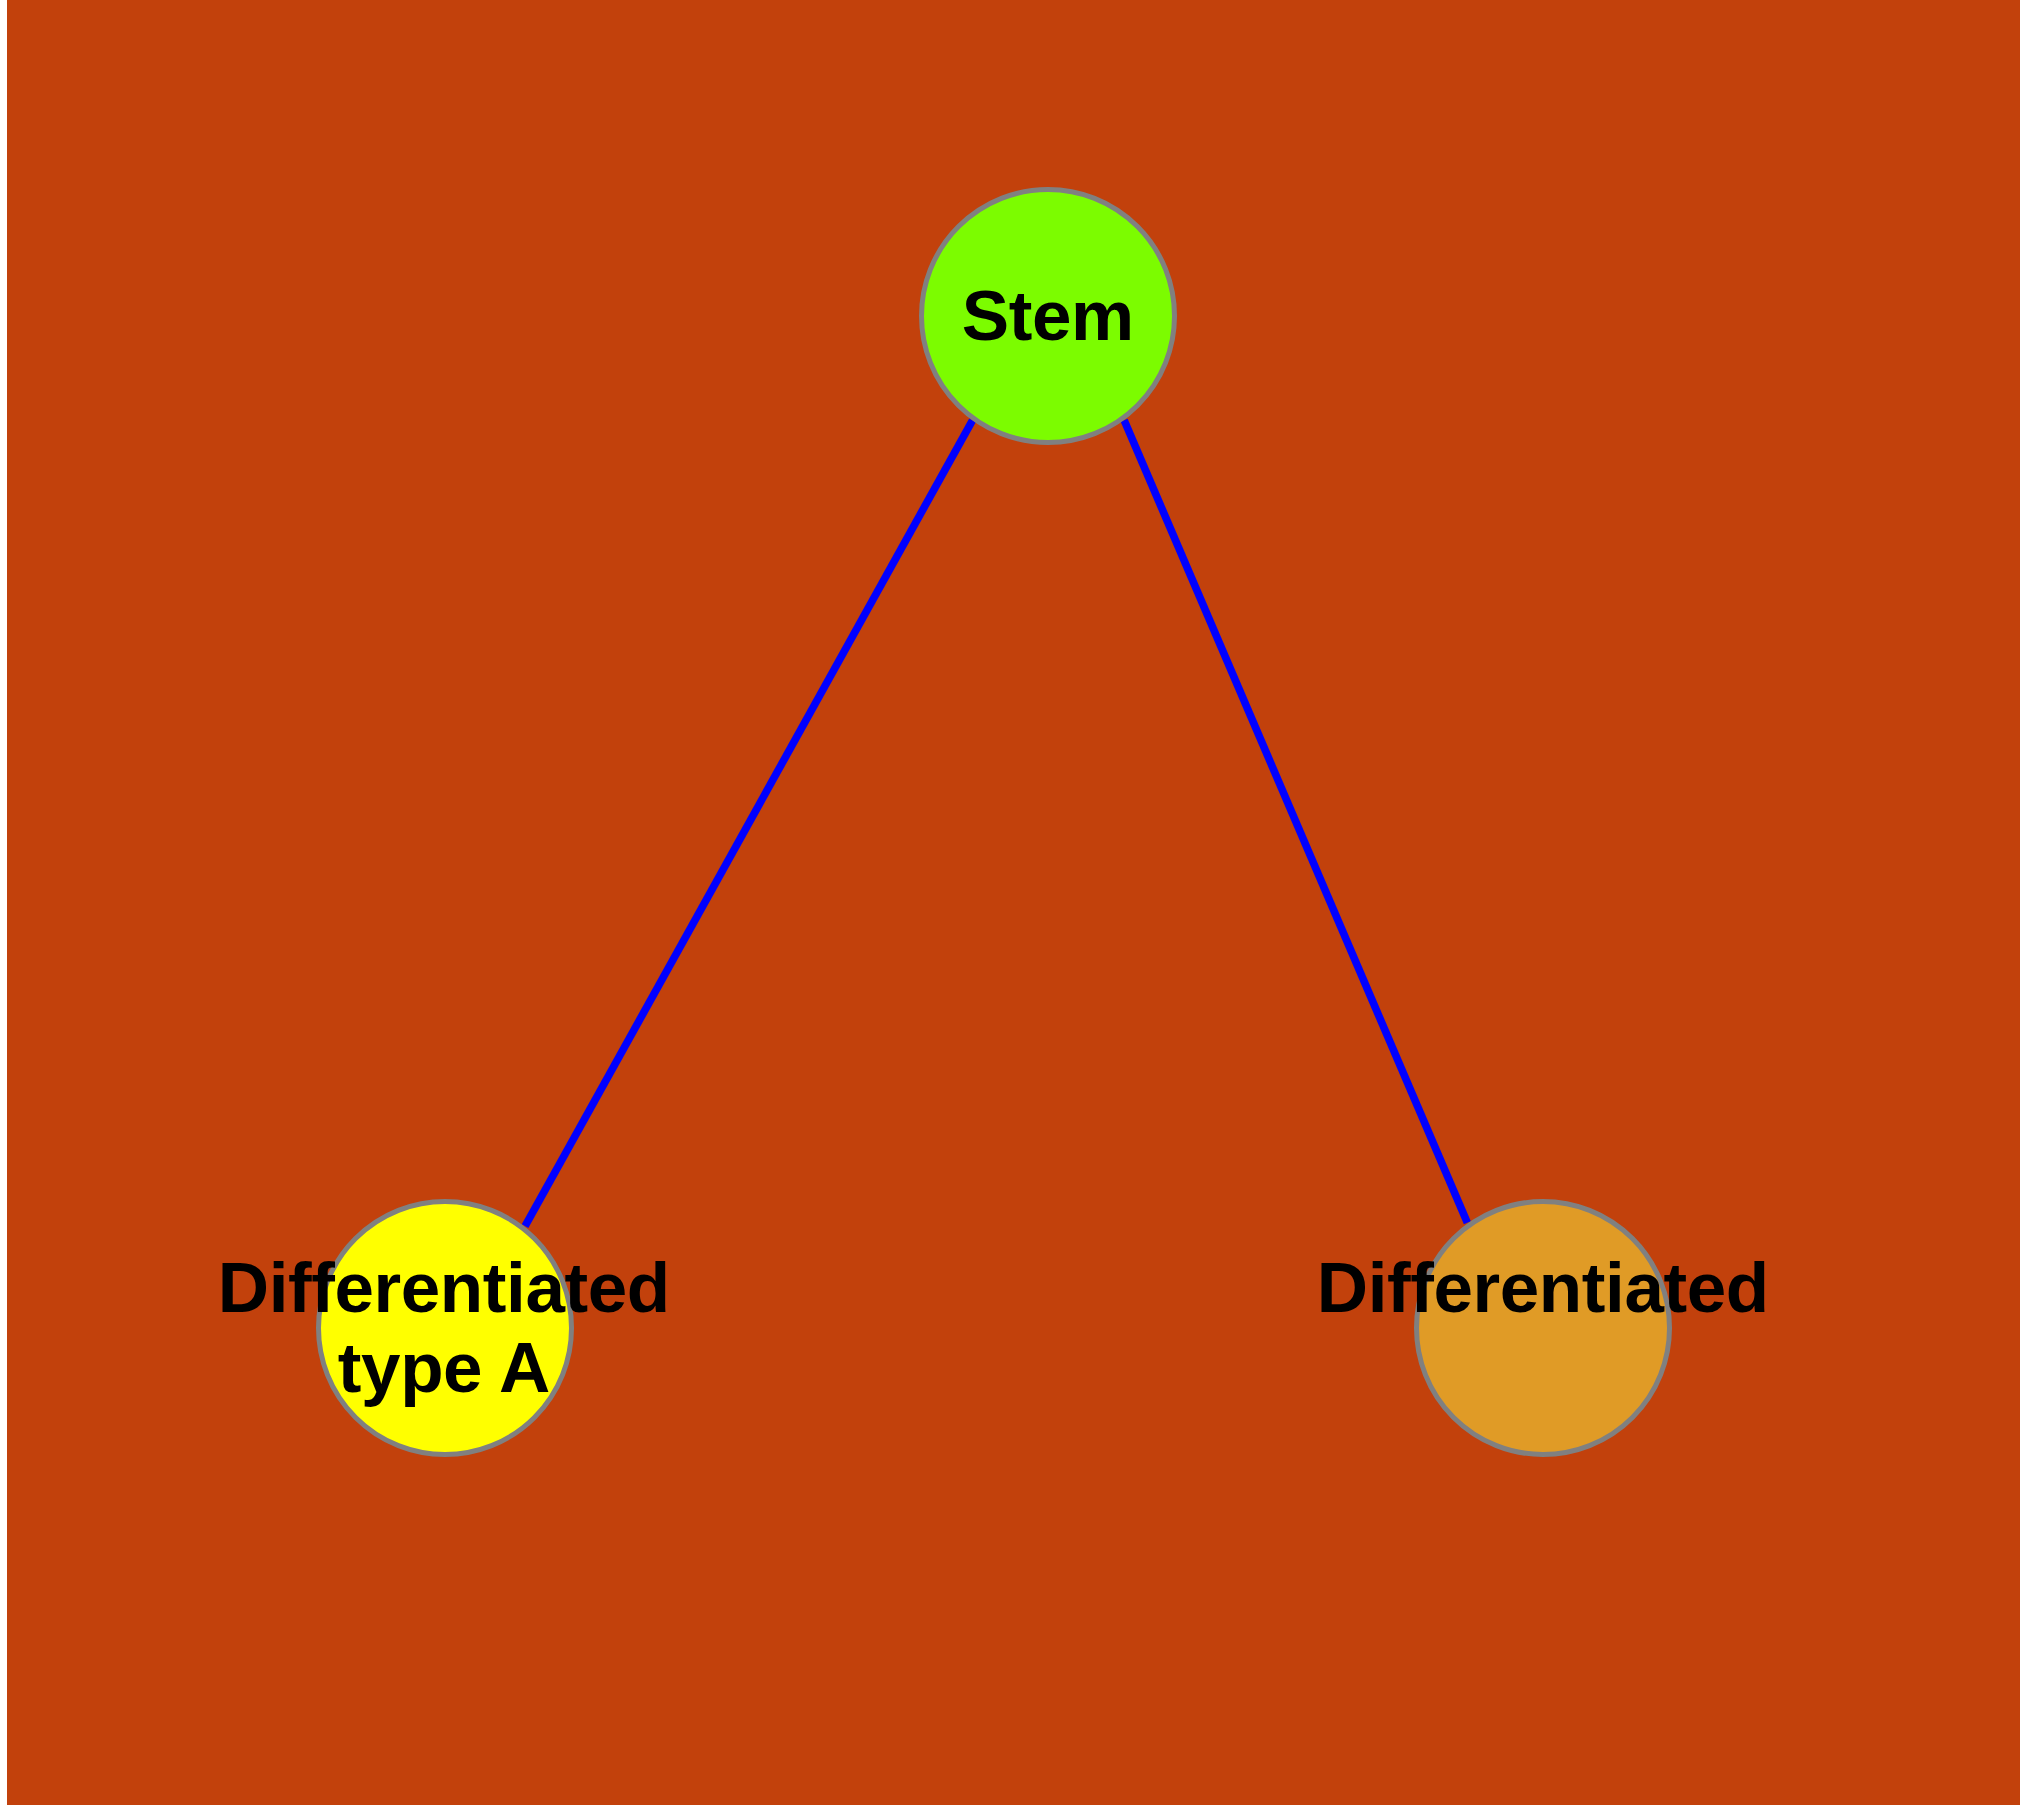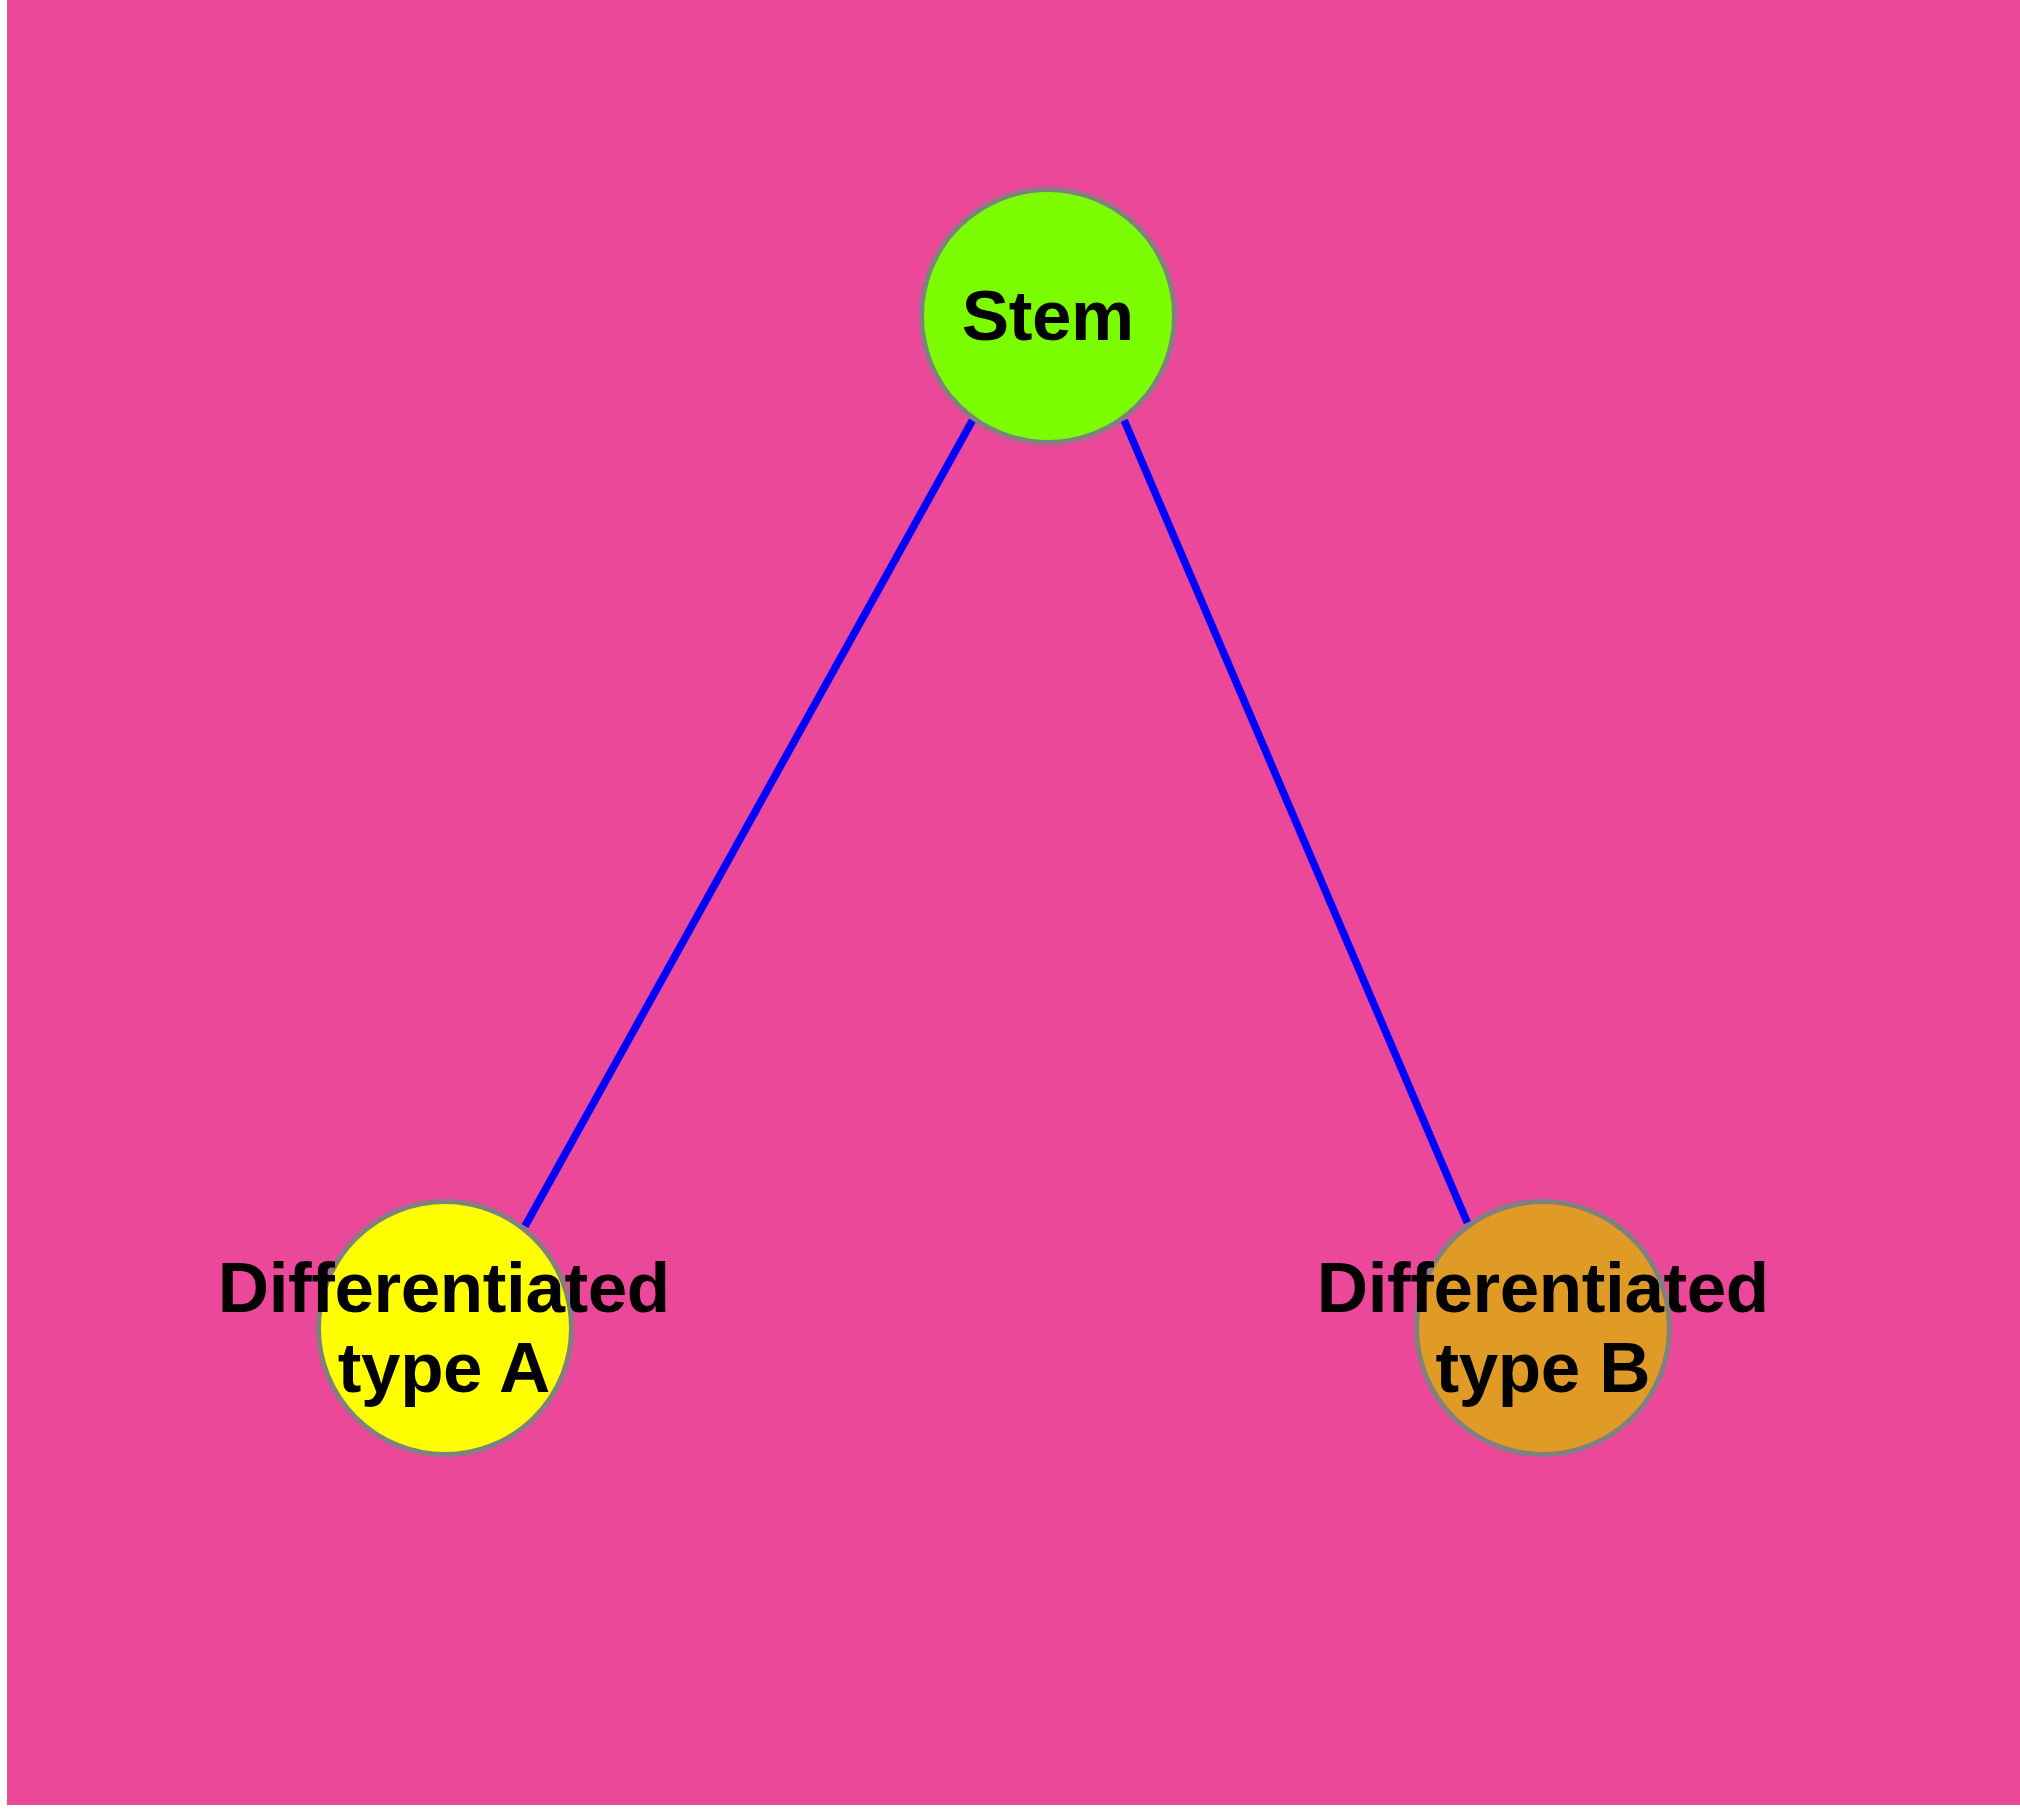--- a/index.html
+++ b/index.html
@@ -58,35 +58,35 @@
     font-size: 71px;
   }
   .label-multi {
     font-size: 71px;
   }
 </style>
 </head>
 <body>
 
 <div id="graph-canvas" style="background: rgb(255, 255, 255);">
-  <div id="graph-plot" style="background: #ec4899;">
+  <div id="graph-plot" style="background: #c2410c;">
 
     <svg id="edge-layer" viewBox="0 0 2376 2130" width="2014" height="1805" xmlns="http://www.w3.org/2000/svg">
       <g id="edges-group">
           <line x1="1139" y1="496" x2="611" y2="1447" stroke="#0000ff" stroke-width="9" stroke-linecap="butt"></line>
           <line x1="1318" y1="496" x2="1723" y2="1443" stroke="#0000ff" stroke-width="9" stroke-linecap="butt"></line>
         </g>
     </svg>
 
     <div id="nodes-layer">
         <div class="node" style="left: 912px; top: 187px; width: 258px; height: 258px; background: rgb(124, 252, 0); border-color: rgb(128, 128, 128);"></div>
         <div class="node" style="left: 309px; top: 1199px; width: 258px; height: 258px; background: rgb(255, 255, 0); border-color: rgb(128, 128, 128);"></div>
         <div class="node" style="left: 1407px; top: 1199px; width: 258px; height: 258px; background: rgb(224, 155, 38); border-color: rgb(128, 128, 128);"></div>
       </div>
     <div id="labels-layer">
         <div class="node-label label-single" style="color: rgb(0, 0, 0); width: 932px; left: 575px; top: 276px;"><div>Stem</div></div>
         <div class="node-label label-multi" style="color: rgb(0, 0, 0); width: 932px; left: -29px; top: 1248px;"><div>Differentiated</div><div>type A</div></div>
-        <div class="node-label label-multi" style="color: rgb(0, 0, 0); width: 932px; left: 1070px; top: 1248px;"><div>Differentiated</div><div>type B</div></div>
+        <div class="node-label label-multi" style="color: rgb(0, 0, 0); width: 932px; left: 1070px; top: 1248px;"><div>Differentiated</div></div>
       </div>
 
   </div>
 </div>
 
 
 </body></html>

